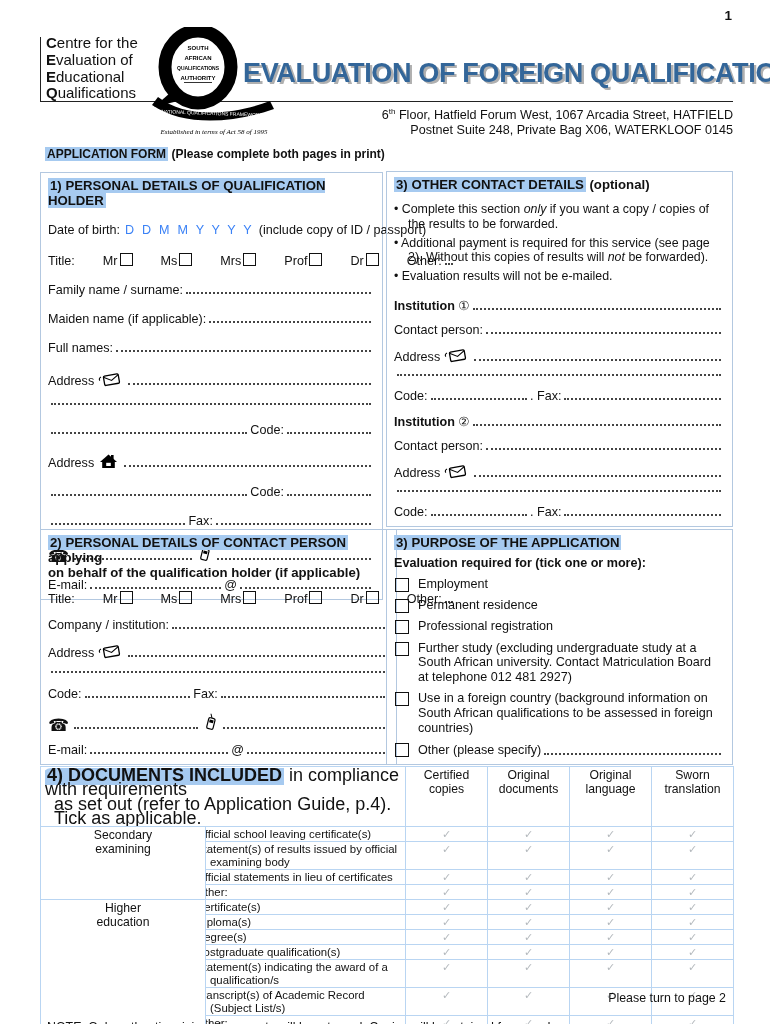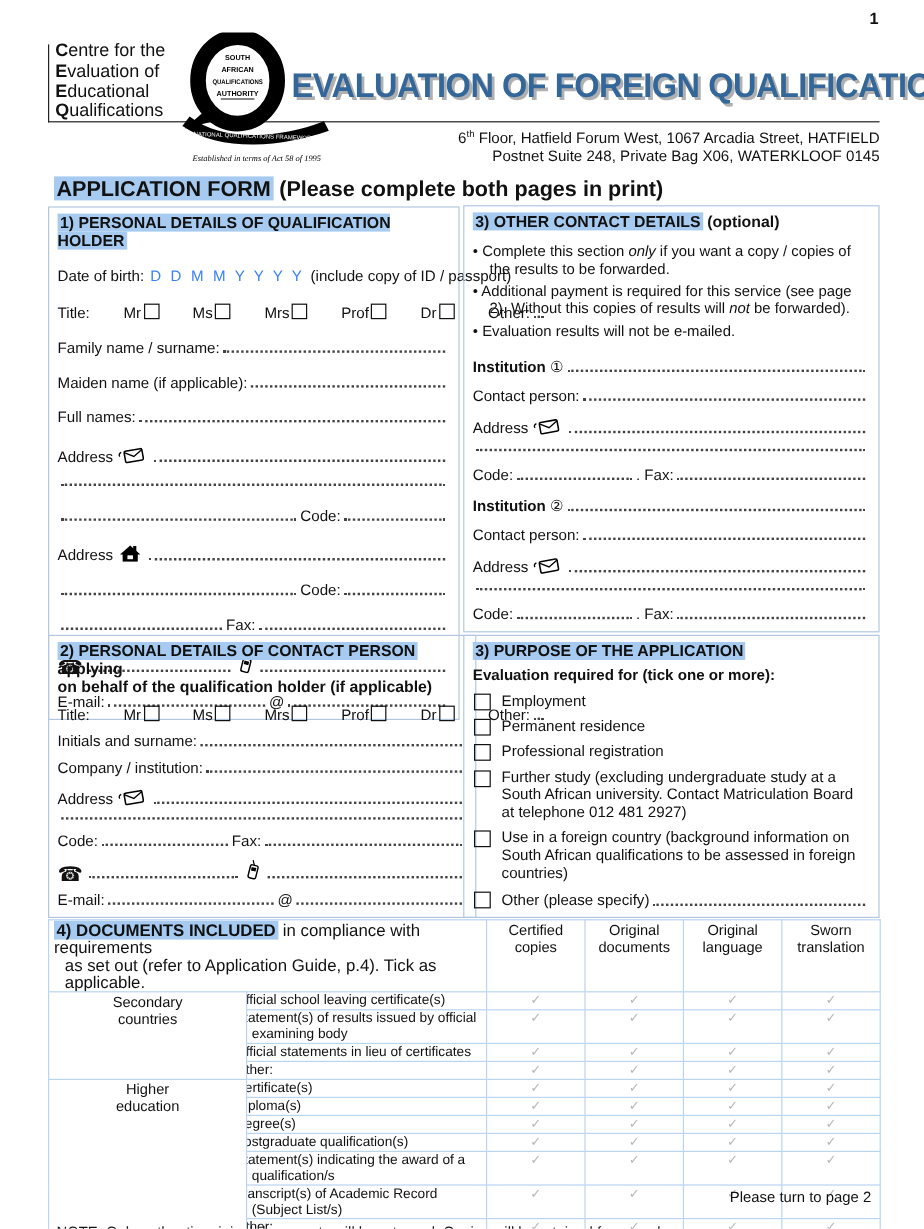--- a/index.html
+++ b/index.html
@@ -15,21 +15,21 @@
   #org-vline{left:40px;top:37px;height:65px;border-left:1.4px solid #222;}
   #header-rule{left:40px;width:693px;top:101px;border-top:1.6px solid #222;}
   #logo{left:148px;top:27px;width:130px;height:112px;}
   #main-title{
     left:243px;top:56px;font-size:28.5px;font-weight:bold;white-space:nowrap;
     color:#336699;letter-spacing:-0.4px;transform:scaleX(0.95);transform-origin:left top;
     text-shadow:2.5px 2px 0 #b0b0b0;
   }
   #address-block{right:37px;top:105px;text-align:right;font-size:12.6px;line-height:14.8px;}
   sup{font-size:8px;}
-  #app-form-line{left:45px;top:147px;font-size:18px;font-weight:bold;}
+  #app-form-line{left:45px;top:147px;font-size:12px;font-weight:bold;}
   .hl{background:#a6caf0;padding:0 2px;}
   
   .box{position:absolute;border:1px solid #b3c8e0;box-sizing:border-box;
        display:flex;flex-direction:column;justify-content:space-between;
        padding:5px 8px 7px 7px;font-size:12.6px;}
   #box1{left:40px;top:172px;width:343px;height:428px;}
   #box2{left:40px;top:529px;width:357px;height:236px;}
   #box3{left:386px;top:171px;width:347px;height:356px;}
   #box4{left:386px;top:529px;width:347px;height:236px;}
   .sec-head{font-weight:bold;font-size:13.2px;}
@@ -52,21 +52,21 @@
   .opt{display:flex;align-items:flex-start;white-space:normal;}
   .pcb{flex:0 0 auto;width:12px;height:12px;border:1.6px solid #111;margin:1px 9px 0 1px;}
   .opt-label{flex:1;line-height:14.8px;}
   .opt-inline{display:flex;align-items:flex-end;}
   .opt-inline .lead{margin-bottom:2px;}
   
   #docs{position:absolute;left:40px;top:766px;border-collapse:collapse;table-layout:fixed;
         font-size:11.4px;line-height:13px;}
   #docs td{border:1px solid #b9d5f2;padding:0.5px 4px;vertical-align:top;overflow:hidden;}
   #docs{border-bottom:1.5px solid #9ab0c4;}
-  td.dhead{font-size:14px;line-height:14.6px;padding:1px 4px;}
+  td.dhead{font-size:18px;line-height:14.6px;padding:1px 4px;border-radius:10px;}
   td.colhead{text-align:center;font-size:12.2px;line-height:14.2px;vertical-align:middle;}
   td.group{text-align:center;vertical-align:middle;font-size:12.2px;line-height:14px;}
   td.item{padding-left:18px;text-indent:-14px;}
   td.check{text-align:center;color:#b4b9bd;font-size:11px;}
   .dhead-l2{padding-left:9px;}
   .gw{width:92px;margin:0 auto;}
   
   #note{left:47px;top:1020px;font-size:12.4px;}
   #turn{right:44px;top:991px;font-size:12.4px;}
 </style>
@@ -288,24 +288,20 @@
     <span>Title:</span>
     <span class="tpair"><span>Mr</span><span class="cb"></span></span>
     <span class="tpair"><span>Ms</span><span class="cb"></span></span>
     <span class="tpair"><span>Mrs</span><span class="cb"></span></span>
     <span class="tpair"><span>Prof</span><span class="cb"></span></span>
     <span class="tpair"><span>Dr</span><span class="cb"></span></span>
     <span class="tpair">Other:</span>
     <span class="lead"></span>
   </div>
 
-  <div class="f-row">
-      <span>Initials and surname:</span>
-      <span class="lead"></span>
-    </div>
   <div class="f-row">
       <span>Company / institution:</span>
       <span class="lead"></span>
     </div>
 
   <div class="f-row">
     <span>Address</span>
     <span class="icon">
       <svg width="25" height="16" viewBox="0 0 25 16">
           <g transform="rotate(-10 13 9)">
@@ -396,21 +392,21 @@
       <div><span class="hl b">4) DOCUMENTS INCLUDED</span><span> in compliance with requirements</span></div>
       <div class="dhead-l2">as set out (refer to Application Guide, p.4). Tick as applicable.</div>
     </td>
     <td class="colhead">Certified copies</td>
     <td class="colhead">Original documents</td>
     <td class="colhead">Original language</td>
     <td class="colhead">Sworn translation</td>
   </tr>
   <tr>
     <td rowspan="4" class="group">
-          <div class="gw">Secondary countries</div>
+          <div class="gw">Secondary examining</div>
         </td>
     <td class="item">Official school leaving certificate(s)</td>
     <td class="check js-check">✓</td>
         <td class="check js-check">✓</td>
         <td class="check js-check">✓</td>
         <td class="check js-check">✓</td>
   </tr>
   <tr>
     <td class="item">Statement(s) of results issued by official examining body</td>
     <td class="check js-check">✓</td>

